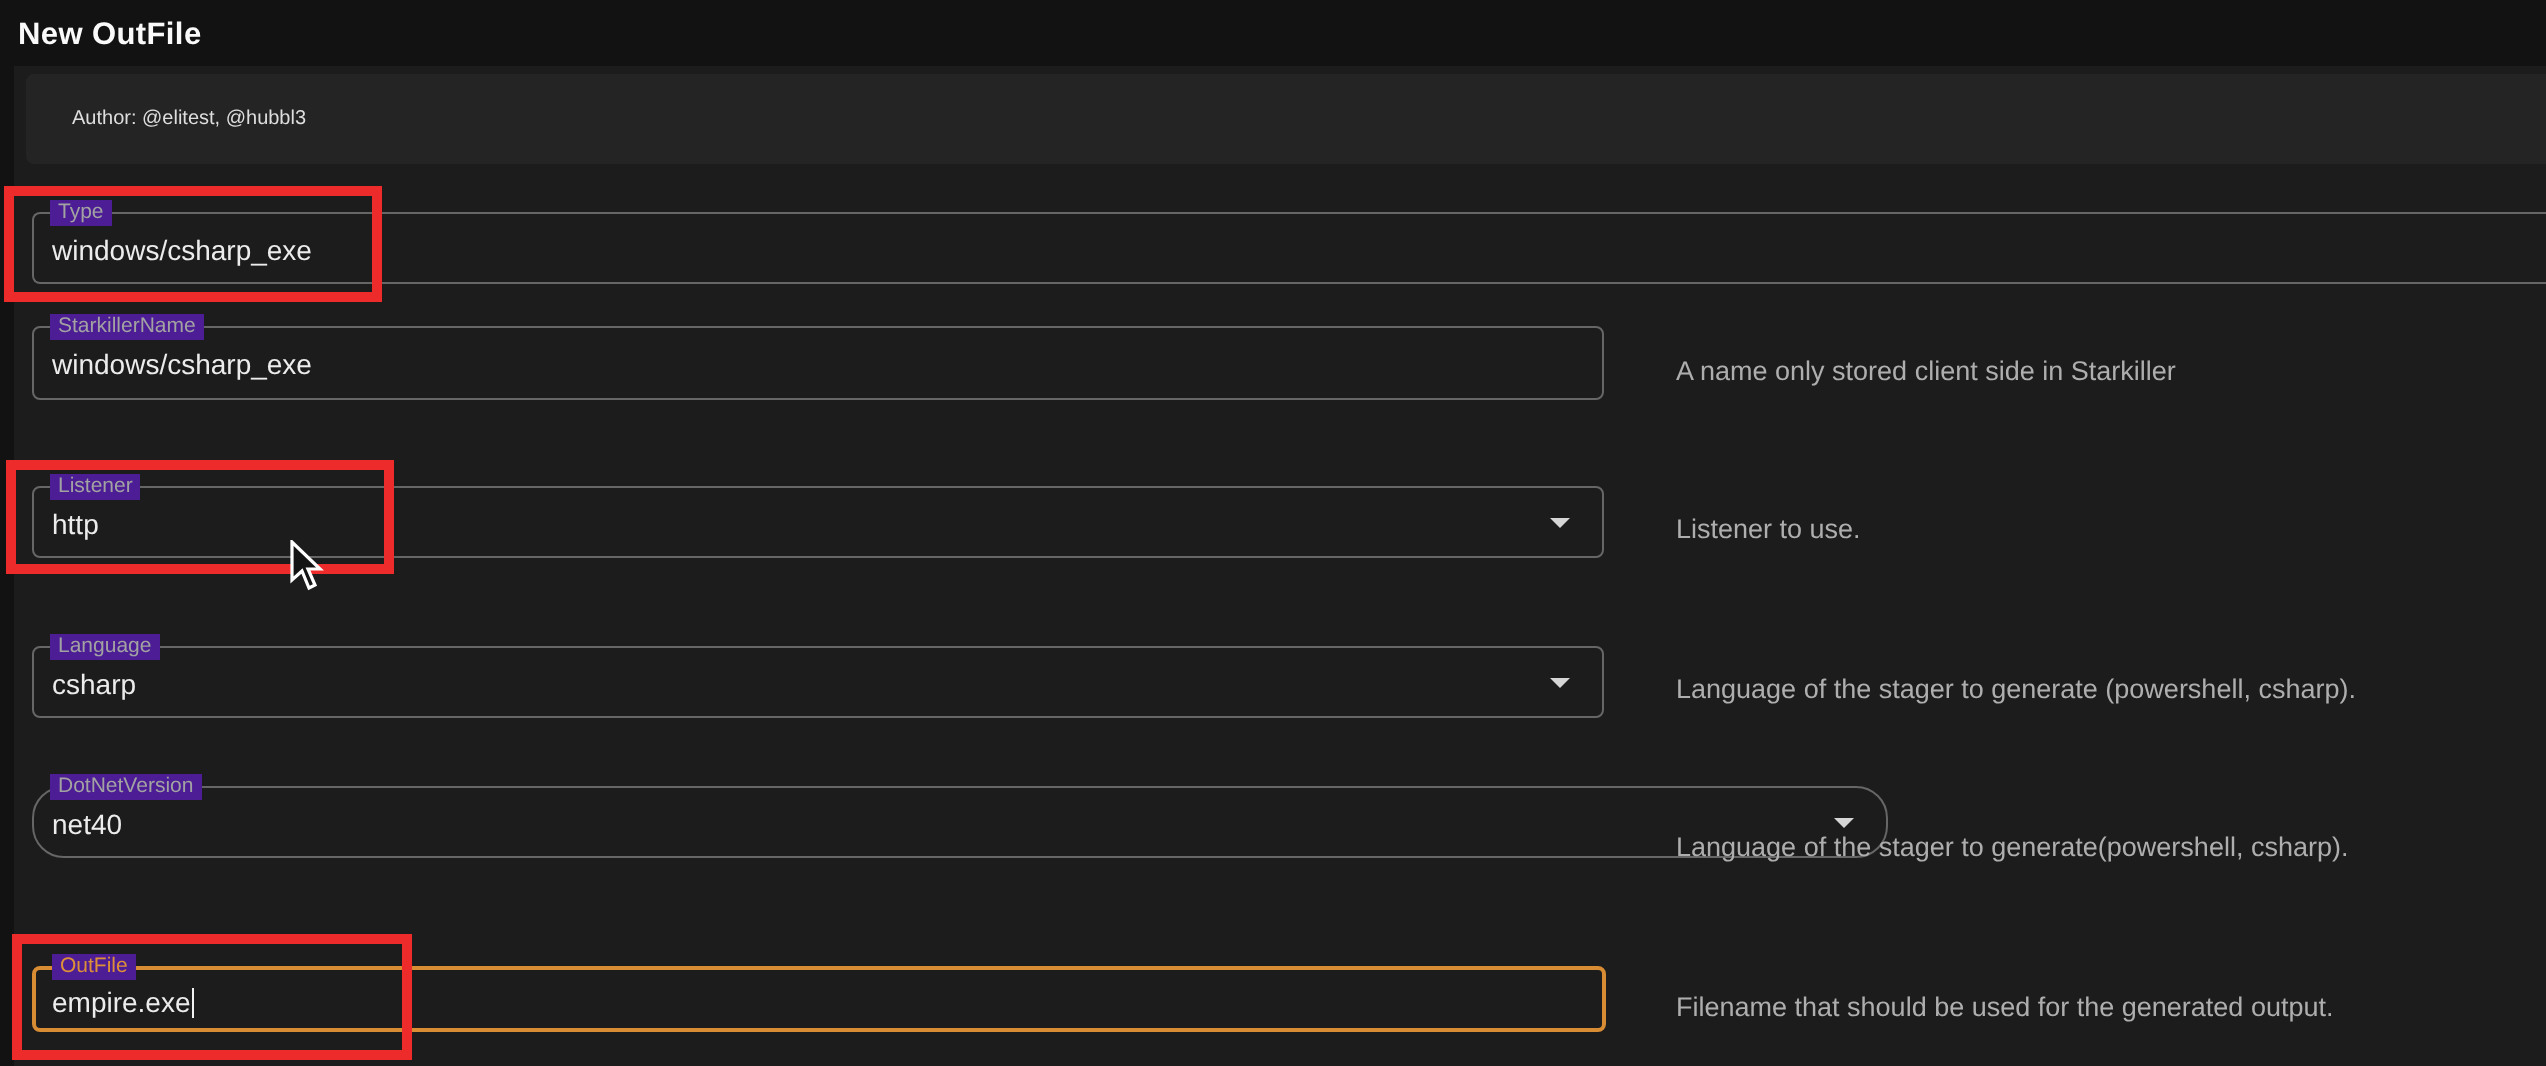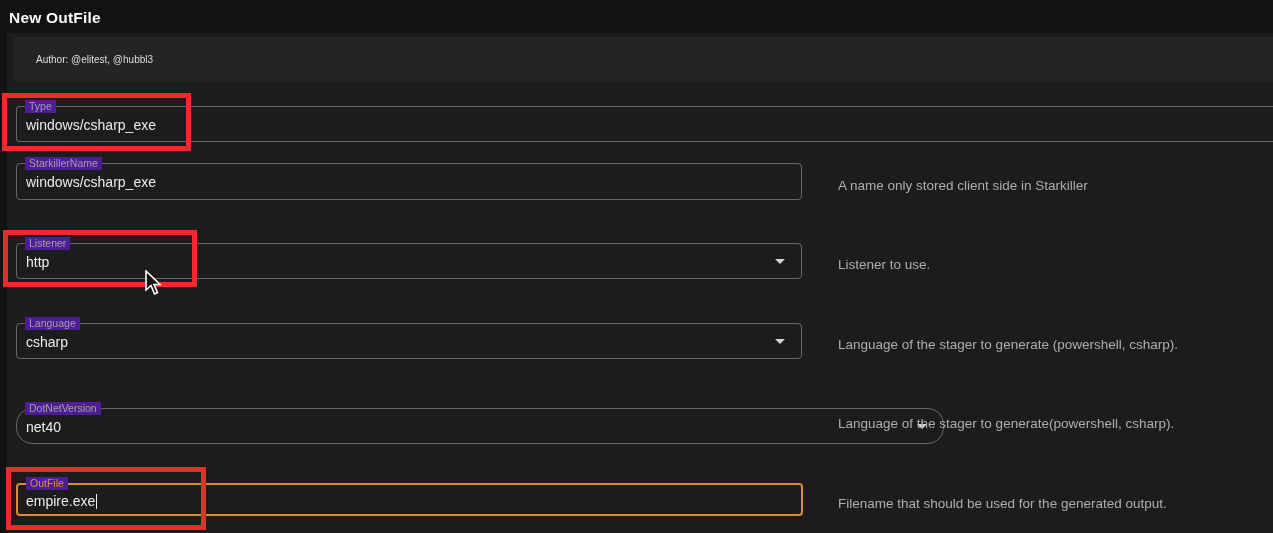--- a/index.html
+++ b/index.html
@@ -102,21 +102,21 @@
 </div>
 <div class="helper" style="top:257px;">Listener to use.</div>
 
 <div class="field" style="left:16px; top:323px; width:786px; height:36px;">
   <span class="flabel">Language</span>
   <span class="fvalue">csharp</span>
   <span class="caret-down"></span>
 </div>
 <div class="helper" style="top:337px;">Language of the stager to generate (powershell, csharp).</div>
 
-<div class="field" style="left:16px; top:408px; width:928px; height:36px;border-radius:16px;">
+<div class="field" style="left:16px; top:393px; width:928px; height:36px;border-radius:16px;">
   <span class="flabel">DotNetVersion</span>
   <span class="fvalue">net40</span>
   <span class="caret-down"></span>
 </div>
 <div class="helper" style="top:416px;text-align:center;">Language of the stager to generate(powershell, csharp).</div>
 
 <div class="field focused" style="left:16px; top:483px; width:787px; height:33px;">
   <span class="flabel">OutFile</span>
   <span class="fvalue"><span>empire.exe</span><span class="text-caret"></span></span>
 </div>

